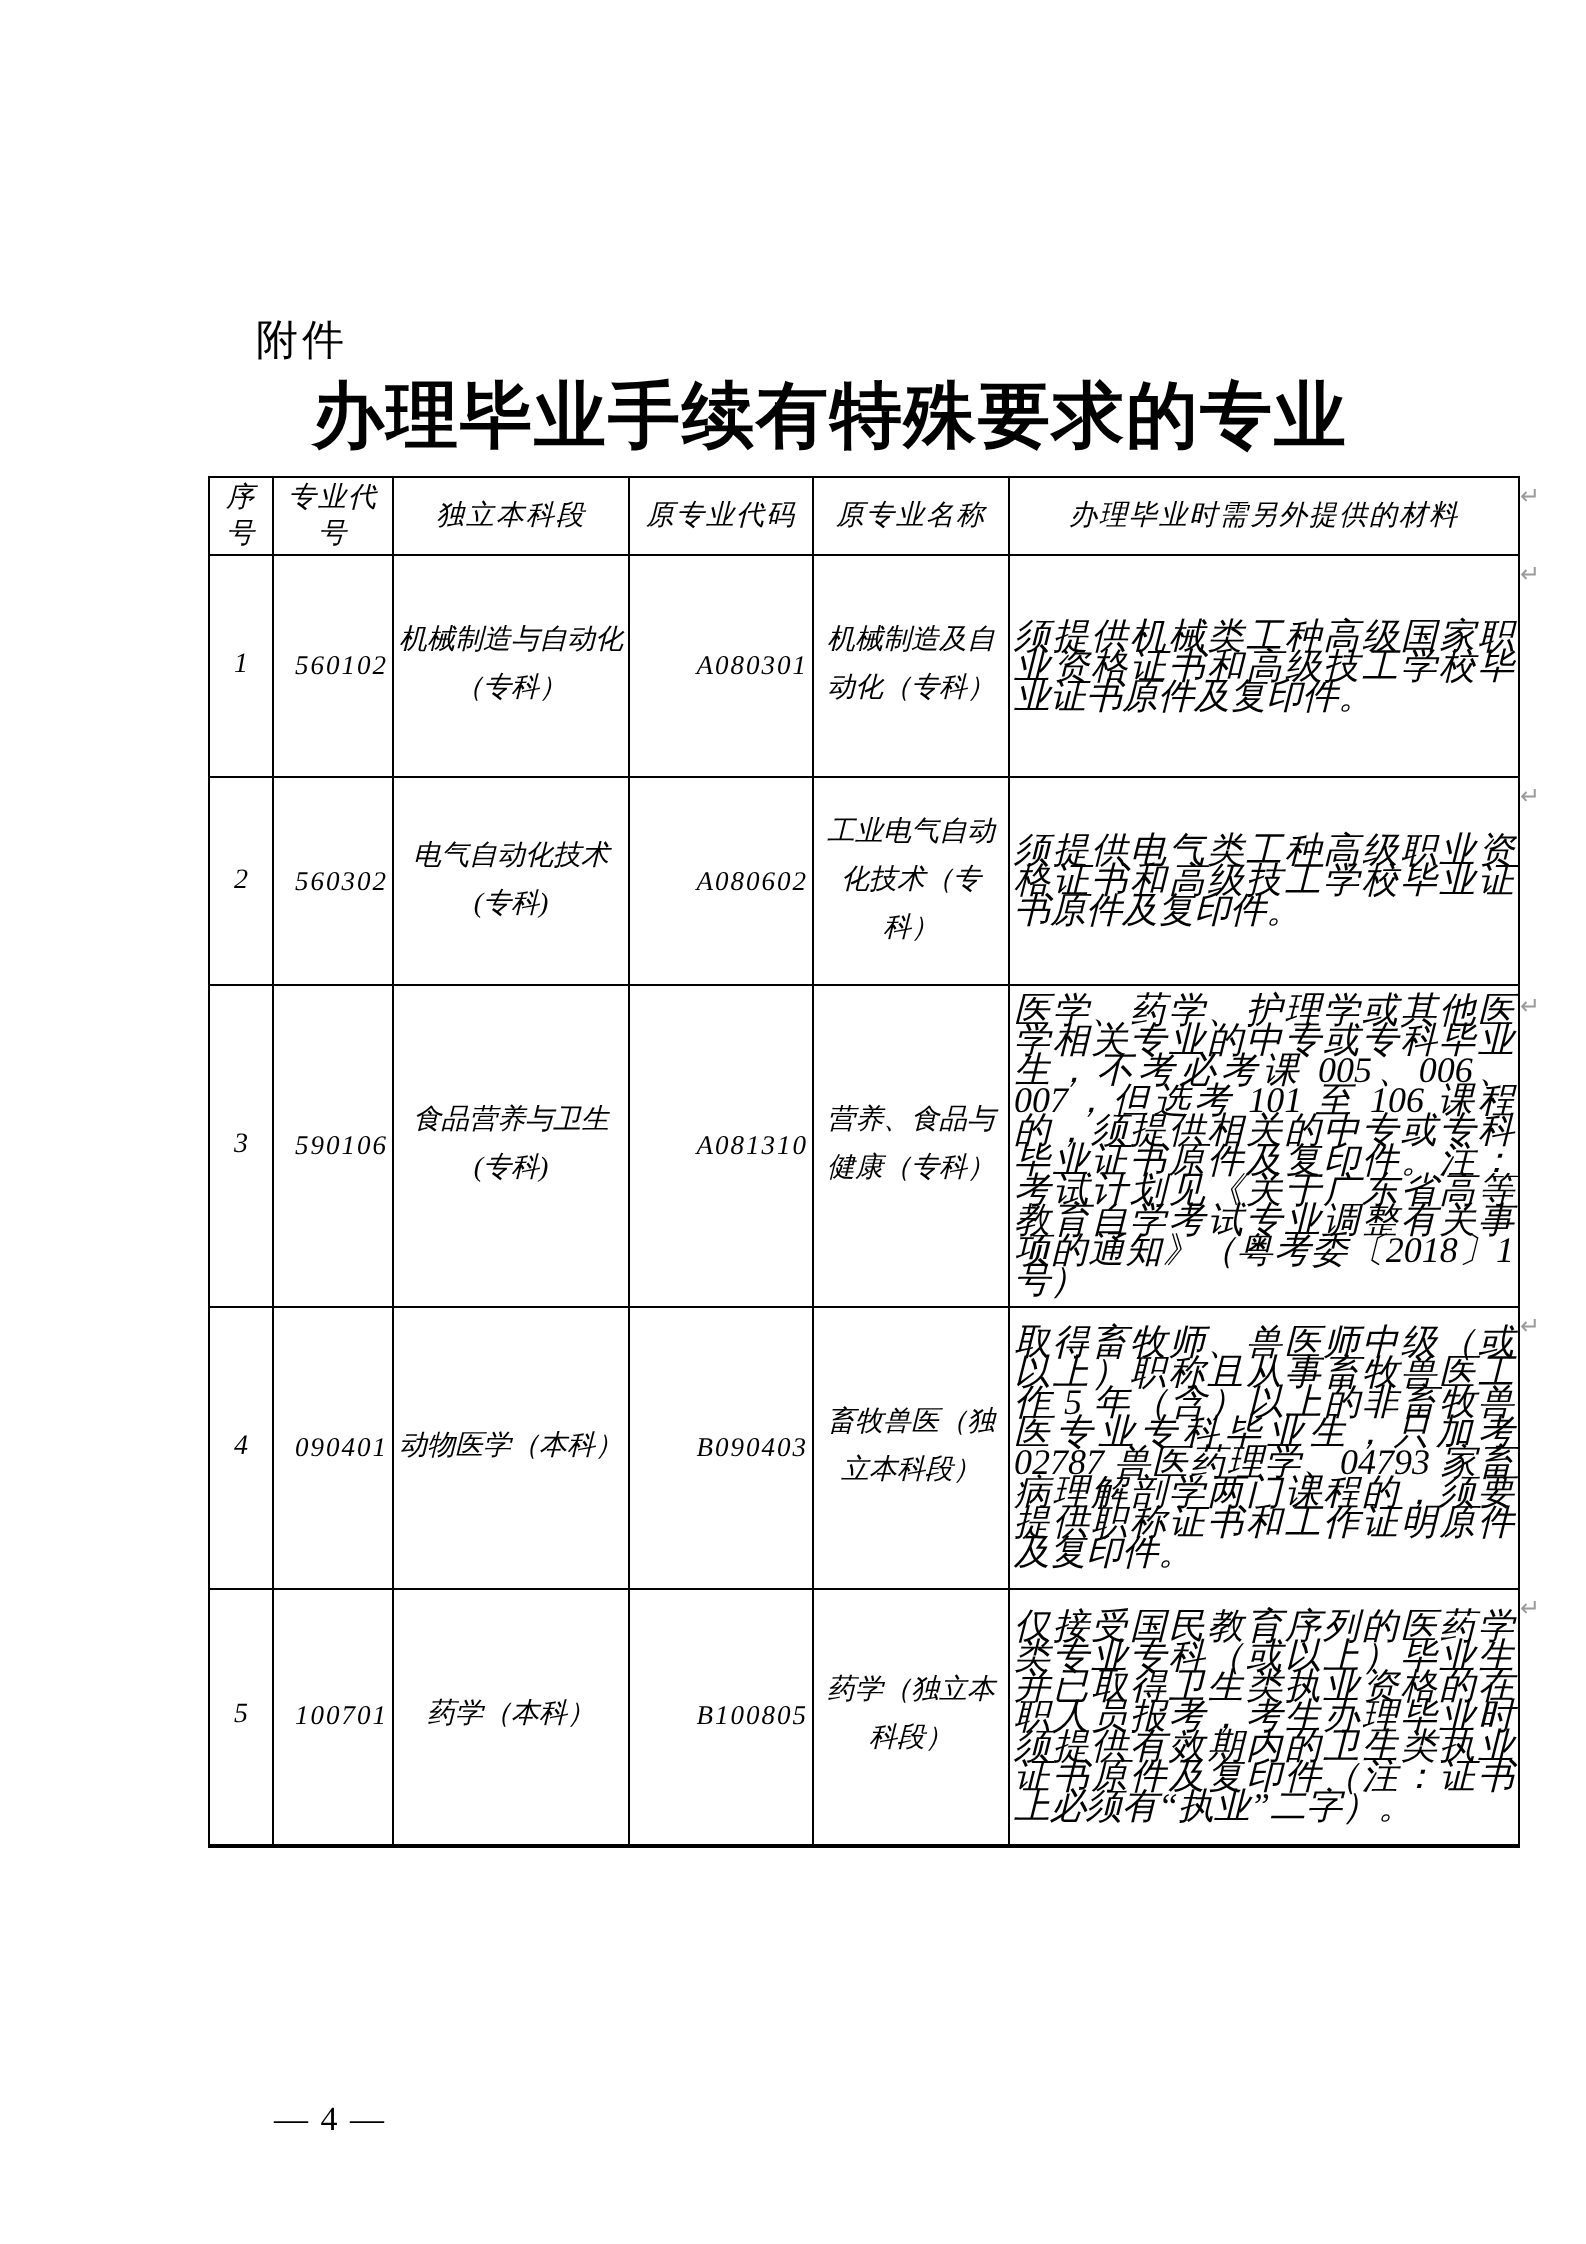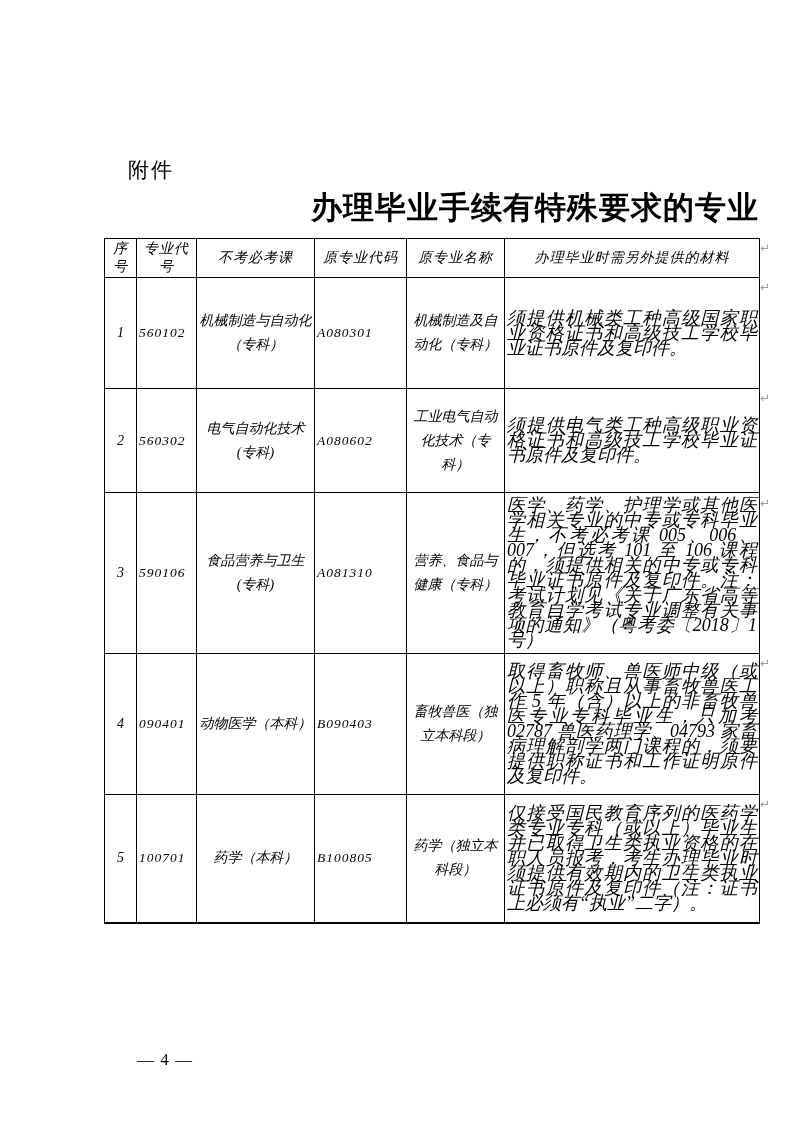--- a/index.html
+++ b/index.html
@@ -21,22 +21,22 @@
     font-size: 21px;
     line-height: 26px;
     letter-spacing: 2px;
   }
   .doc-title {
     position: absolute;
     left: 73px;
     top: 189px;
     width: 655px;
     padding-left: 52px;
-    text-align: right;
-    font-size: 31px;
+    text-align: left;
+    font-size: 36px;
     font-weight: bold;
     letter-spacing: 1px;
     line-height: 38px;
     white-space: nowrap;
   }
   table.majors-table {
     position: absolute;
     left: 73px;
     top: 238px;
     width: 655px;
@@ -64,21 +64,21 @@
   .h-r2 { height: 104px; }
   .h-r3 { height: 161px; }
   .h-r4 { height: 141px; }
   .h-r5 { height: 128px; }
   td.cell-center {
     text-align: center;
     font-size: 14px;
     line-height: 24px;
   }
   td.cell-code {
-    text-align: left;
+    text-align: right;
     font-size: 13.5px;
     letter-spacing: 1px;
   }
   td.cell-materials {
     text-align: justify;
     text-justify: inter-ideograph;
     font-size: 18px;
     line-height: 15px;
     padding: 3px 2px 3px 3px;
   }
@@ -121,21 +121,21 @@
       <col style="width:60px">
       <col style="width:118px">
       <col style="width:92px">
       <col style="width:98px">
       <col style="width:255px">
     </colgroup>
     <tbody>
         <tr class="h-header">
       <th>序号</th>
       <th>专业代号</th>
-      <th>不考必考课</th>
+      <th>独立本科段</th>
       <th>原专业代码</th>
       <th>原专业名称</th>
       <th>办理毕业时需另外提供的材料</th>
     </tr>
     <tr class="h-r1">
       <td class="cell-center">1</td>
       <td class="cell-code">560102</td>
       <td class="cell-center">机械制造与自动化（专科）</td>
       <td class="cell-code">A080301</td>
       <td class="cell-center">机械制造及自动化（专科）</td>

